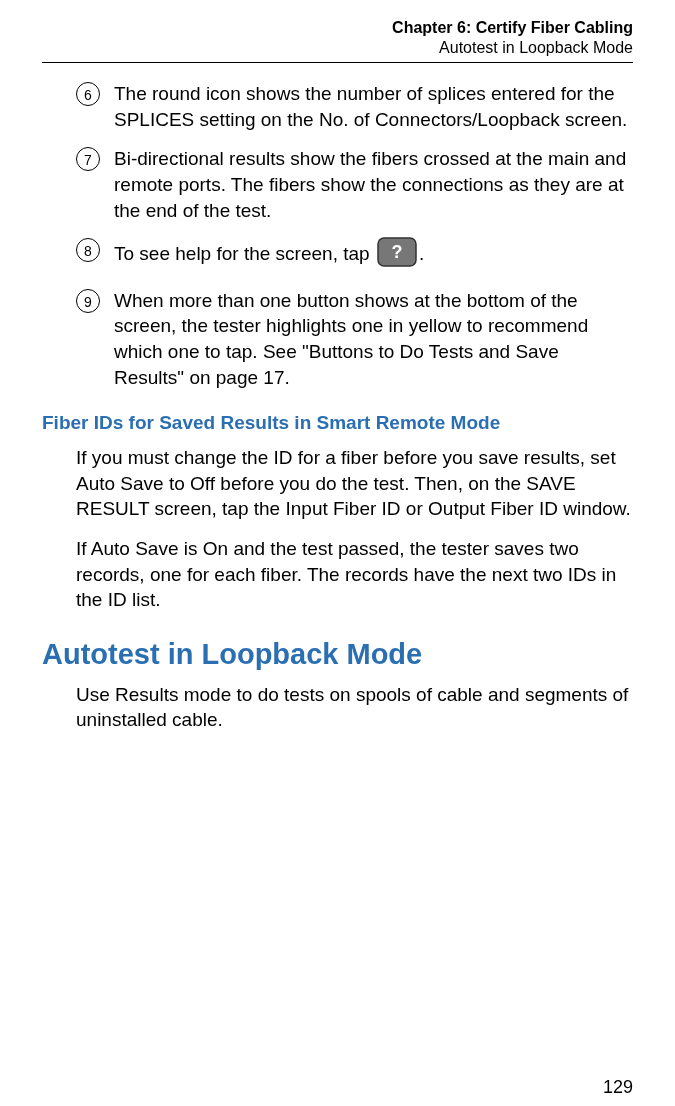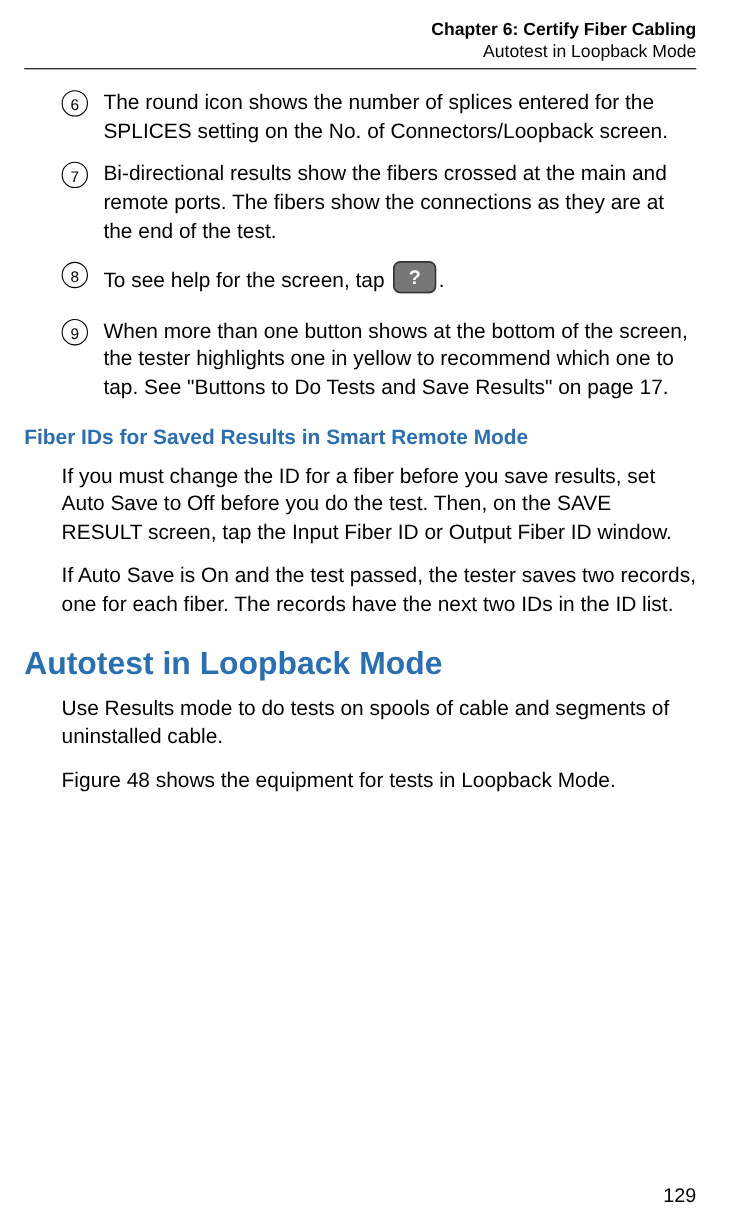--- a/index.html
+++ b/index.html
@@ -7,21 +7,21 @@
     height: 1106px;
     margin: 0;
     padding: 0;
     font-family: "Segoe UI", "Helvetica Neue", Arial, sans-serif;
     font-size: 18px;
     color: #000;
     box-sizing: border-box;
     position: relative;
   }
   .page {
-    padding: 18px 42px 0 22px;
+    padding: 18px 42px 0 42px;
     box-sizing: border-box;
     height: 100%;
     position: relative;
   }
   .header-right {
     text-align: right;
     font-size: 16px;
     line-height: 1.25;
   }
   .header-chapter { font-weight: 700; }
@@ -135,19 +135,16 @@
     <span>If </span><span class="b">Auto Save</span><span> is </span><span class="b">On</span><span> and the test passed, the tester saves two records, one for each fiber. The records have the next two IDs in the ID list.</span>
   </p>
 
   <div class="h1blue">Autotest in Loopback Mode</div>
 
   <p class="para">
     <span>Use </span><span class="b">Results</span><span> mode to do tests on spools of cable and segments of uninstalled cable.</span>
   </p>
 
 
-  <p class="para">
-    <span>Figure 48 shows the equipment for tests in Loopback Mode.</span>
-  </p>
 
   <div class="page-number">129</div>
 
 </div>
 
 </body></html>

